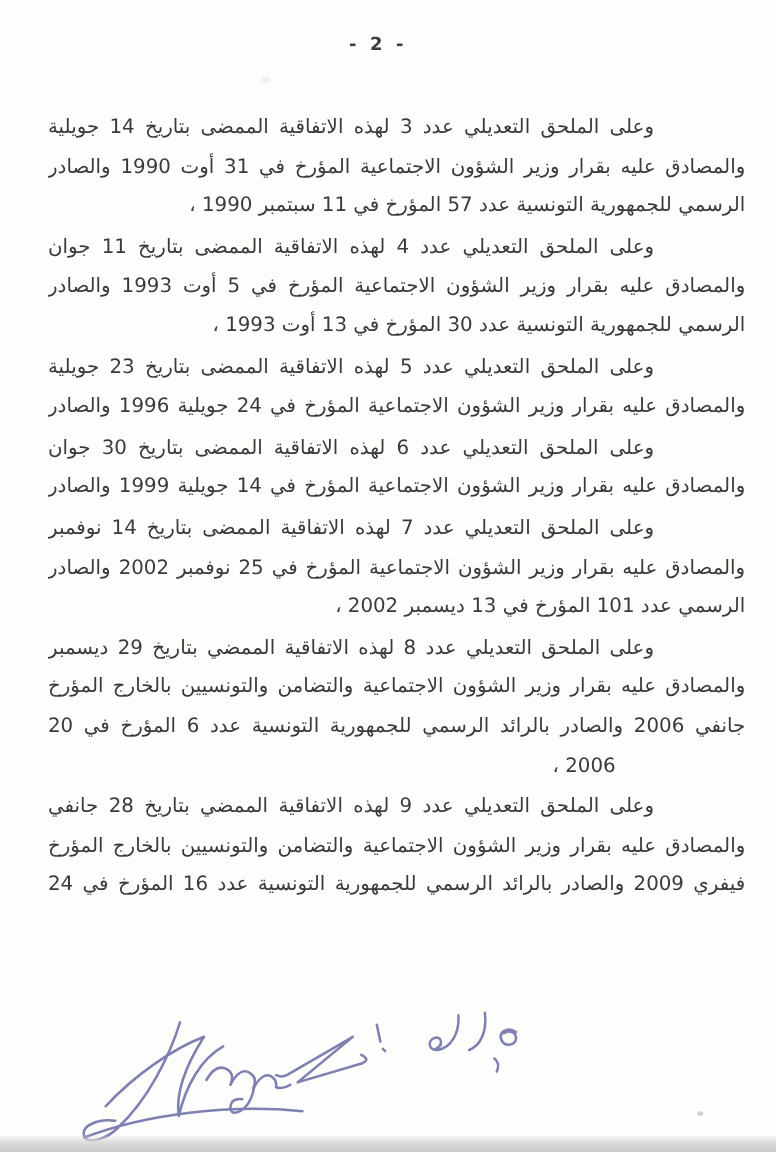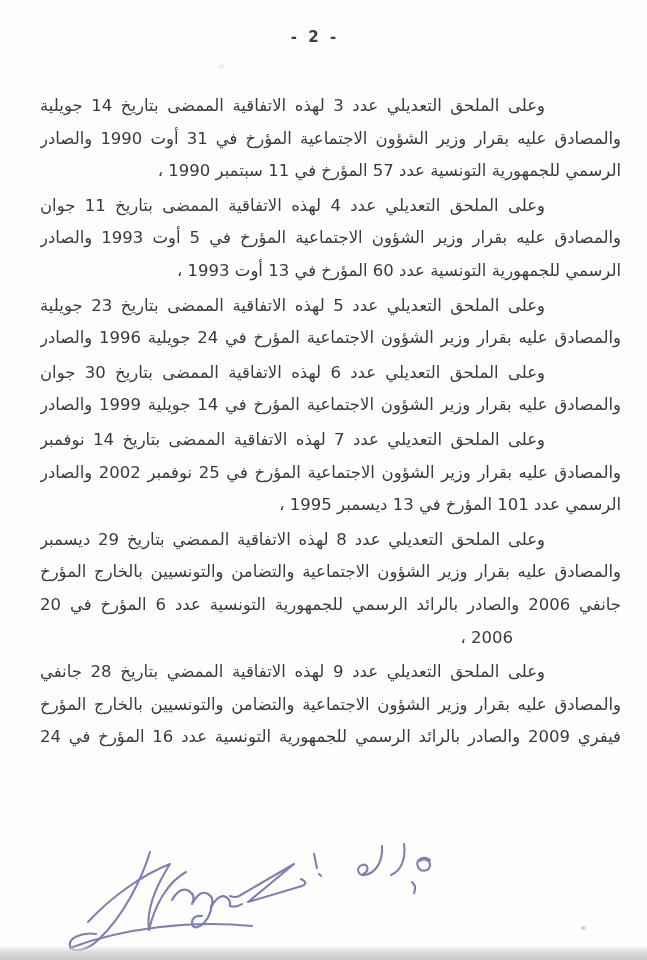--- a/index.html
+++ b/index.html
@@ -86,37 +86,37 @@
 
     <div class="para">
       <div class="line first">وعلى الملحق التعديلي عدد 3 لهذه الاتفاقية الممضى بتاريخ 14 جويلية 1990</div>
       <div class="line">والمصادق عليه بقرار وزير الشؤون الاجتماعية المؤرخ في 31 أوت 1990 والصادر بالرائد</div>
       <div class="line last">الرسمي للجمهورية التونسية عدد 57 المؤرخ في 11 سبتمبر 1990 ،</div>
     </div>
 
     <div class="para">
       <div class="line first">وعلى الملحق التعديلي عدد 4 لهذه الاتفاقية الممضى بتاريخ 11 جوان 1993</div>
       <div class="line">والمصادق عليه بقرار وزير الشؤون الاجتماعية المؤرخ في 5 أوت 1993 والصادر بالرائد</div>
-      <div class="line last">الرسمي للجمهورية التونسية عدد 60 المؤرخ في 13 أوت 1993 ،</div>
+      <div class="line last">الرسمي للجمهورية التونسية عدد 30 المؤرخ في 13 أوت 1993 ،</div>
     </div>
 
     <div class="para">
       <div class="line first">وعلى الملحق التعديلي عدد 5 لهذه الاتفاقية الممضى بتاريخ 23 جويلية 1996</div>
       <div class="line">والمصادق عليه بقرار وزير الشؤون الاجتماعية المؤرخ في 24 جويلية 1996 والصادر بالرائد</div>
     </div>
 
     <div class="para">
       <div class="line first">وعلى الملحق التعديلي عدد 6 لهذه الاتفاقية الممضى بتاريخ 30 جوان 1999</div>
       <div class="line">والمصادق عليه بقرار وزير الشؤون الاجتماعية المؤرخ في 14 جويلية 1999 والصادر بالرائد</div>
     </div>
 
     <div class="para">
       <div class="line first">وعلى الملحق التعديلي عدد 7 لهذه الاتفاقية الممضى بتاريخ 14 نوفمبر 2002</div>
       <div class="line">والمصادق عليه بقرار وزير الشؤون الاجتماعية المؤرخ في 25 نوفمبر 2002 والصادر بالرائد</div>
-      <div class="line last">الرسمي عدد 101 المؤرخ في 13 ديسمبر 1995 ،</div>
+      <div class="line last">الرسمي عدد 101 المؤرخ في 13 ديسمبر 2002 ،</div>
     </div>
 
     <div class="para">
       <div class="line first">وعلى الملحق التعديلي عدد 8 لهذه الاتفاقية الممضي بتاريخ 29 ديسمبر 2005</div>
       <div class="line">والمصادق عليه بقرار وزير الشؤون الاجتماعية والتضامن والتونسيين بالخارج المؤرخ في 17</div>
       <div class="line">جانفي 2006 والصادر بالرائد الرسمي للجمهورية التونسية عدد 6 المؤرخ في 20 جانفي</div>
       <div class="line last inset">2006 ،</div>
     </div>
 
     <div class="para">

